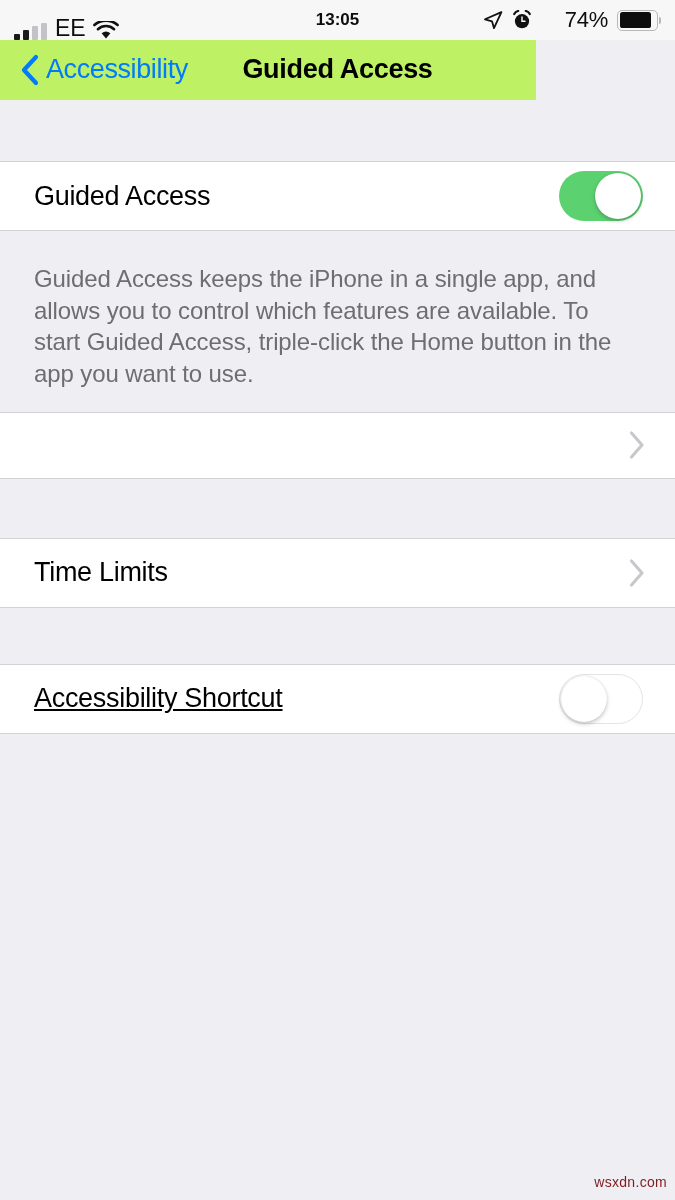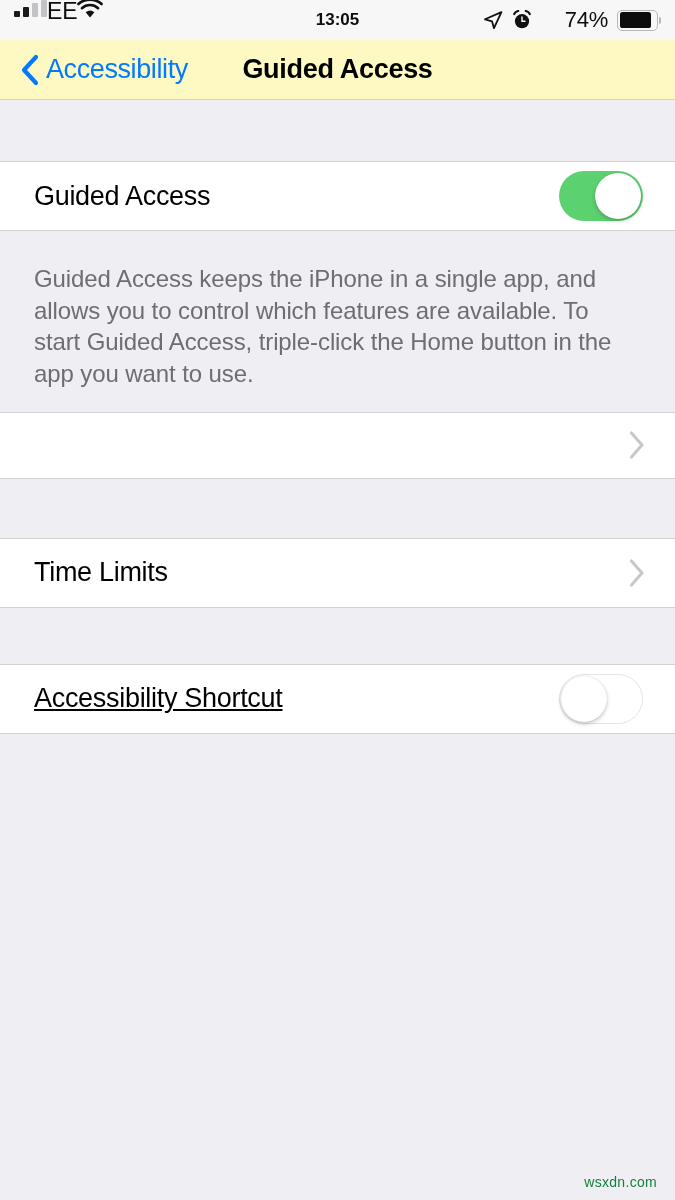--- a/index.html
+++ b/index.html
@@ -11,21 +11,21 @@
     overflow:hidden;
   }
   .phone { position:relative; width:675px; height:1200px; background:#EFEEF3; }
 
   
   .statusbar {
     position:absolute; top:0; left:0; width:675px; height:40px;
     background:#F7F7F7;
     display:flex; align-items:center;
   }
-  .sb-left { position:absolute; left:14px; top:0; height:40px; display:flex; align-items:flex-start; }
+  .sb-left { position:absolute; left:14px; top:0; height:40px; display:flex; align-items:flex-end; gap:8px; }
   .sig { display:flex; align-items:flex-end; gap:3px; height:17px; }
   .sig i { display:block; width:6px; border-radius:1px; background:#1a1a1a; }
   .sig i.b1 { height:6px; }
   .sig i.b2 { height:10px; }
   .sig i.b3 { height:14px; background:#C2C2C7; }
   .sig i.b4 { height:17px; background:#C2C2C7; }
   .carrier { font-size:23px; color:#0d0d0d; letter-spacing:-0.2px; line-height:1; }
   .wifi { width:26px; height:19px; position:relative; }
   .sb-center {
     position:absolute; left:0; width:675px; text-align:center; top:0; height:40px;
@@ -45,22 +45,22 @@
     position:absolute; left:2.6px; top:2.6px; height:15.8px; width:31px;
     background:#0d0d0d; border-radius:2.6px;
   }
   .battery .cap {
     position:absolute; right:0; top:7px; width:2.4px; height:7px;
     background:#b7b7bc; border-radius:0 2px 2px 0;
   }
 
   
   .navbar {
-    position:absolute; top:40px; left:0; width:675px; height:60px;
-    background:#fef9c3; border-bottom:1px solid #D2D2D6;
+    position:absolute; top:40px; left:0; width:536px; height:60px;
+    background:#bef264; border-bottom:1px solid #D2D2D6;
   }
   .back-btn {
     position:absolute; left:20px; top:0; height:59px;
     display:flex; align-items:center; gap:6px; cursor:pointer;
   }
   .back-chev { width:20px; height:32px; display:block; }
   .back-label { font-size:27px; color:#007AFF; letter-spacing:-0.4px; }
   .nav-title {
     position:absolute; left:0; top:0; width:675px; height:59px;
     display:flex; align-items:center; justify-content:center;
@@ -98,22 +98,22 @@
   .switch.off .knob { left:2px; }
 
   .footer-text {
     padding:32px 34px 22px 34px;
     font-size:24px; line-height:1.32; color:#6D6D72; letter-spacing:-0.1px;
     background:#EFEEF3;
   }
   .gap { background:#EFEEF3; }
 
   .watermark {
-    position:absolute; right:18px; bottom:10px;
-    font-size:14px; color:#15803d; letter-spacing:0.3px;
+    position:absolute; right:8px; bottom:10px;
+    font-size:14px; color:#7f1d1d; letter-spacing:0.3px;
   }
 </style>
 </head>
 <body>
 
 <div class="phone">
 
   <div class="statusbar">
     <div class="sb-left">
       <span class="sig">

